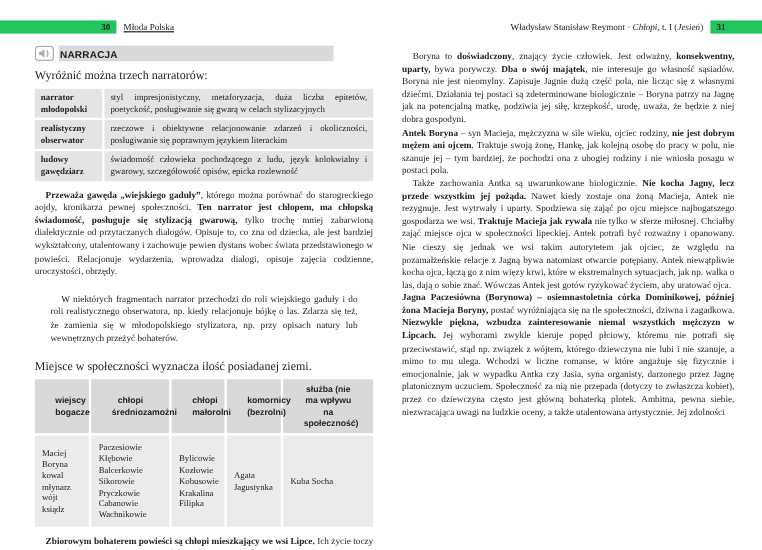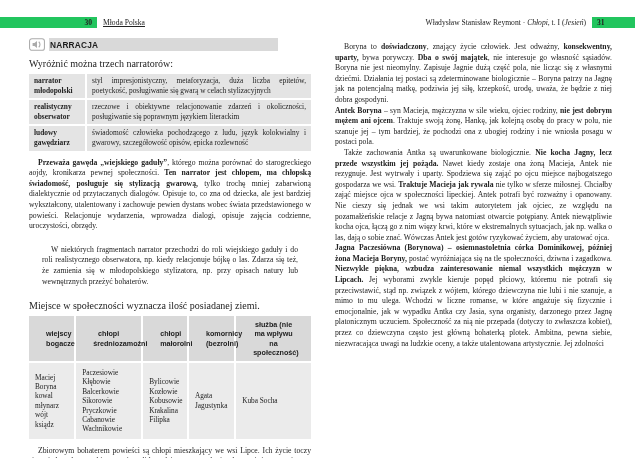--- a/index.html
+++ b/index.html
@@ -130,21 +130,21 @@
 Kobusowie
 Krakalina
 Filipka</td>
       <td>Agata
 Jagustynka</td>
       <td>Kuba Socha</td>
     </tr>
   </tbody>
     </table>
 
-  <p class="para indent" style="margin:0"><span style="font-weight: normal;">Zbiorowym bohaterem powieści są chłopi mieszkający we wsi Lipce.</span><span> Ich życie toczy się między dwoma biegunami: solidarnością z gromadą i własnymi interesami oraz potrzebami.</span></p>
+  <p class="para indent" style="margin:0"><span style="font-weight: bold;">Zbiorowym bohaterem powieści są chłopi mieszkający we wsi Lipce.</span><span> Ich życie toczy się między dwoma biegunami: solidarnością z gromadą i własnymi interesami oraz potrzebami.</span></p>
 
 </div>
 
 <div class="col col-right">
 
 
 
   <p class="para indent" style="margin:0"><span>Boryna to </span><span style="font-weight: bold;">doświadczony</span><span>, znający życie człowiek. Jest odważny, </span><span style="font-weight: bold;">konsekwentny, uparty,</span><span> bywa porywczy. </span><span style="font-weight: bold;">Dba o swój majątek</span><span>, nie interesuje go własność sąsiadów. Boryna nie jest nieomylny. Zapisuje Jagnie dużą część pola, nie licząc się z własnymi dziećmi. Działania tej postaci są zdeterminowane biologicznie – Boryna patrzy na Jagnę jak na potencjalną matkę, podziwia jej siłę, krzepkość, urodę, uważa, że będzie z niej dobra gospodyni.</span></p>
 
   <p class="para gap" style="margin:0"><span style="font-weight: bold;">Antek Boryna</span><span> – syn Macieja, mężczyzna w sile wieku, ojciec rodziny, </span><span style="font-weight: bold;">nie jest dobrym mężem ani ojcem</span><span>. Traktuje swoją żonę, Hankę, jak kolejną osobę do pracy w polu, nie szanuje jej – tym bardziej, że pochodzi ona z ubogiej rodziny i nie wniosła posagu w postaci pola.</span></p>

